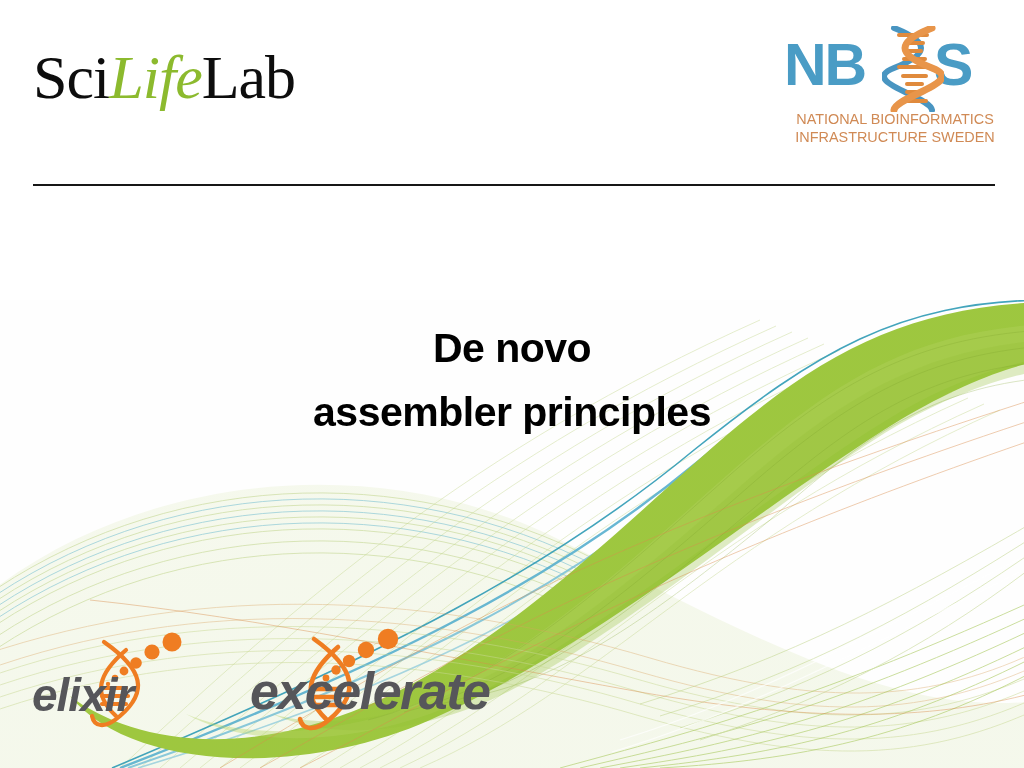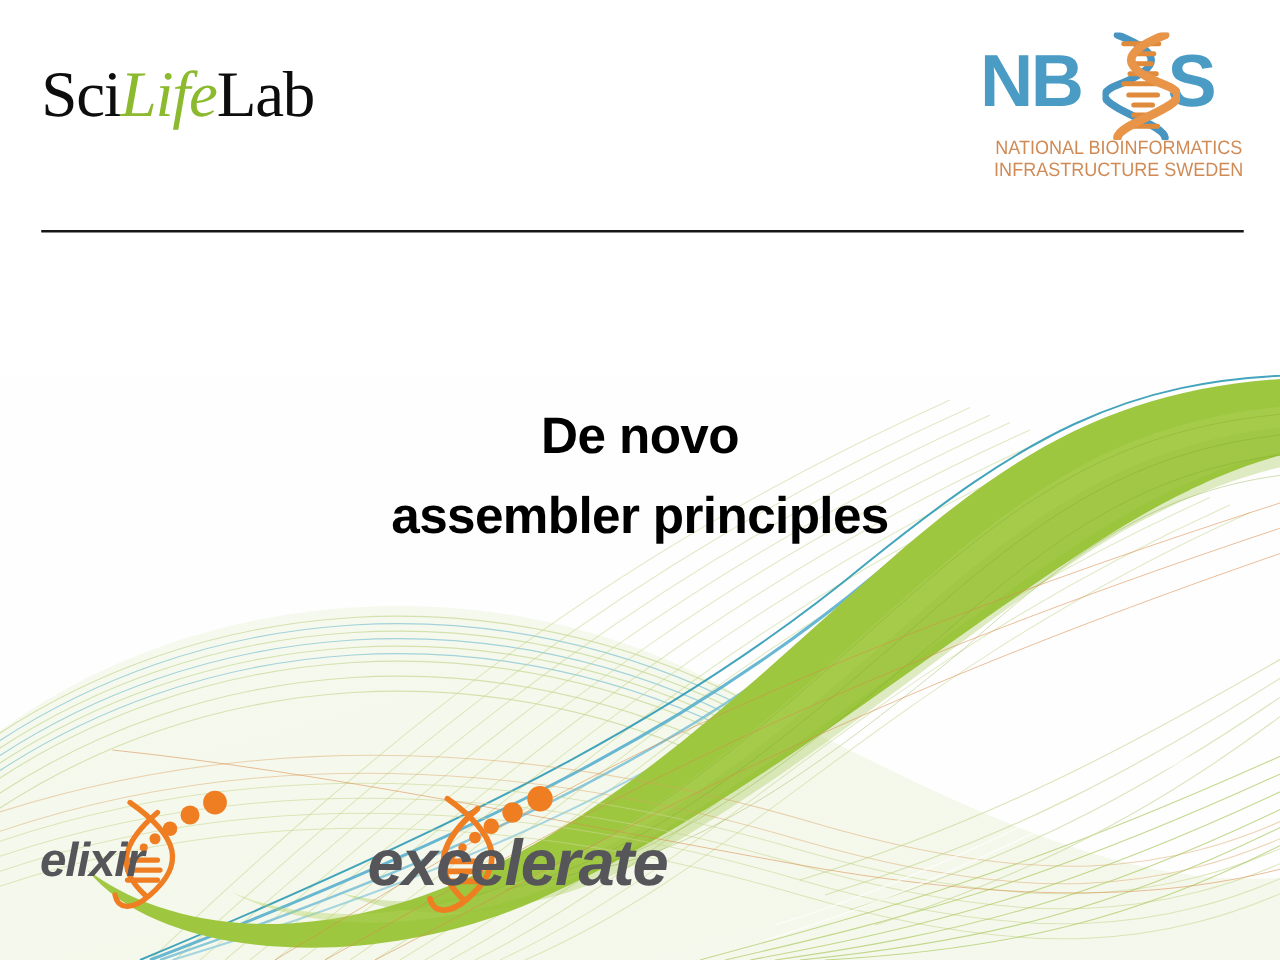--- a/index.html
+++ b/index.html
@@ -10,21 +10,21 @@
   }
   .slide{position:absolute;inset:0;background:#ffffff;}
 
   
   .header{position:absolute;left:0;top:0;width:1024px;height:190px;}
 
   
   .scilifelab{
     position:absolute;left:33px;top:40px;
     font-family:"Liberation Serif", serif;
-    font-size:52px;line-height:74px;white-space:nowrap;
+    font-size:62px;line-height:74px;white-space:nowrap;
     letter-spacing:-1px;
   }
   .scilifelab .blk{color:#0d0d0d;}
   .scilifelab .grn{color:#8cba2e;font-style:italic;}
 
   
   .nbis{position:absolute;left:782px;top:24px;width:226px;height:128px;}
   .nbis-letters{
     position:absolute;left:0;top:0;width:226px;height:84px;
     font-size:59px;line-height:82px;font-weight:bold;
@@ -51,27 +51,27 @@
     position:absolute;left:0;top:316px;width:1024px;
     text-align:center;color:#000;
     font-size:41px;line-height:64px;font-weight:bold;
     letter-spacing:-0.5px;
   }
   .title .l1{display:block;}
   .title .l2{display:block;}
 
   
   .logo-elixir{position:absolute;left:30px;top:630px;width:170px;height:110px;}
-  .logo-excel{position:absolute;left:248px;top:625px;width:320px;height:115px;margin-left:44px;}
+  .logo-excel{position:absolute;left:248px;top:625px;width:320px;height:115px;}
   .wordmark{
     position:absolute;
     font-weight:bold;font-style:italic;color:#56565a;
     white-space:nowrap;
   }
-  .wm-elixir{left:2px;top:38px;font-size:38px;letter-spacing:-1px;}
+  .wm-elixir{left:2px;top:38px;font-size:46px;letter-spacing:-1px;}
   .wm-excel{left:2px;top:36px;font-size:52px;letter-spacing:-1.5px;}
   .helix-o{position:absolute;}
 </style>
 </head>
 <body>
 
 <div class="slide">
 
   <div class="header">
 

